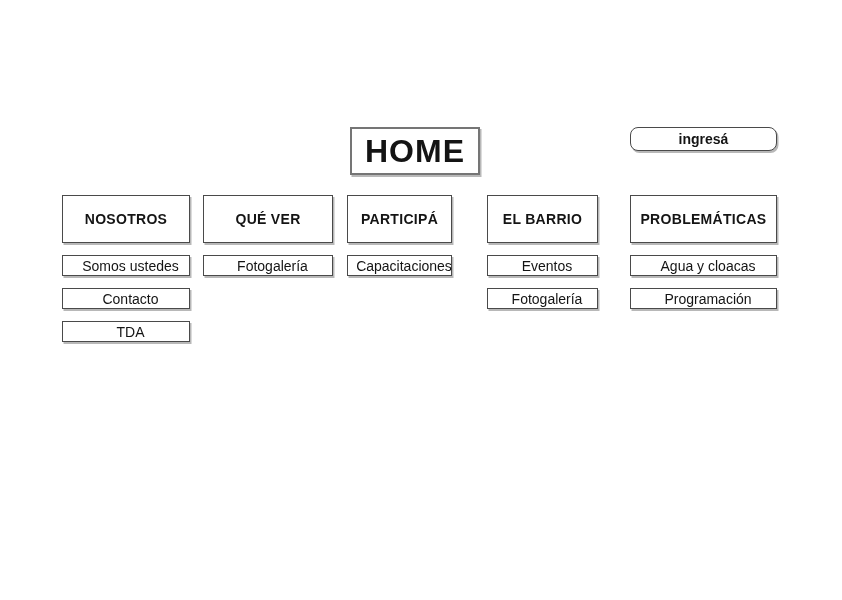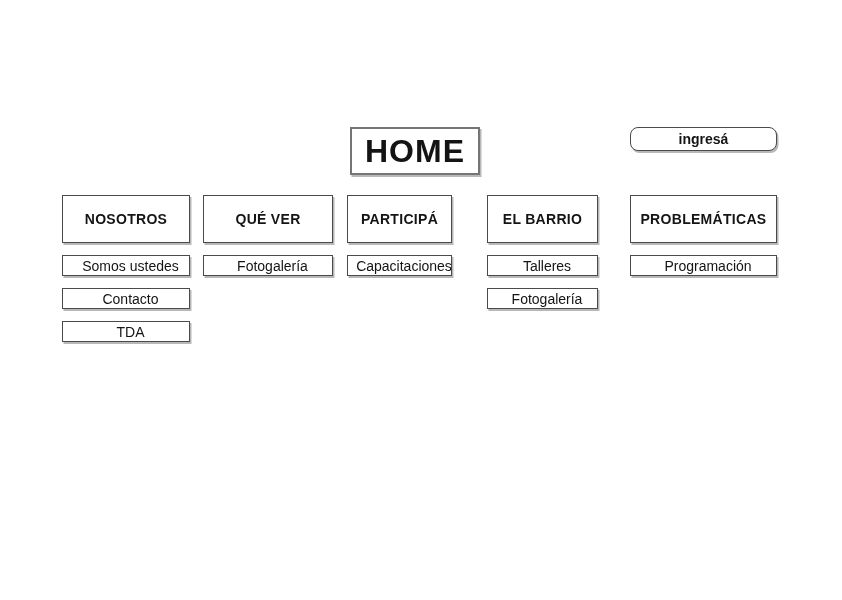--- a/index.html
+++ b/index.html
@@ -92,22 +92,23 @@
     <div class="box item-cell">Fotogalería</div>
   </div>
 
   <div class="column col-2">
     <div class="box header-cell">PARTICIPÁ</div>
     <div class="box item-cell">Capacitaciones</div>
   </div>
 
   <div class="column col-3">
     <div class="box header-cell">EL BARRIO</div>
-    <div class="box item-cell">Talleres</div>
+    <div class="box item-cell">Eventos</div>
     <div class="box item-cell">Fotogalería</div>
   </div>
 
   <div class="column col-4">
     <div class="box header-cell">PROBLEMÁTICAS</div>
+    <div class="box item-cell">Agua y cloacas</div>
     <div class="box item-cell">Programación</div>
   </div>
 
 </div>
 
 </body></html>

